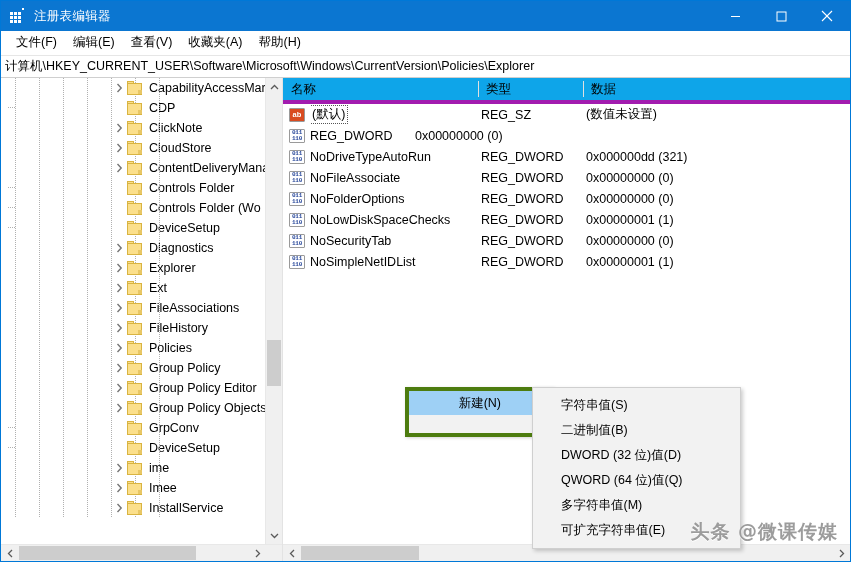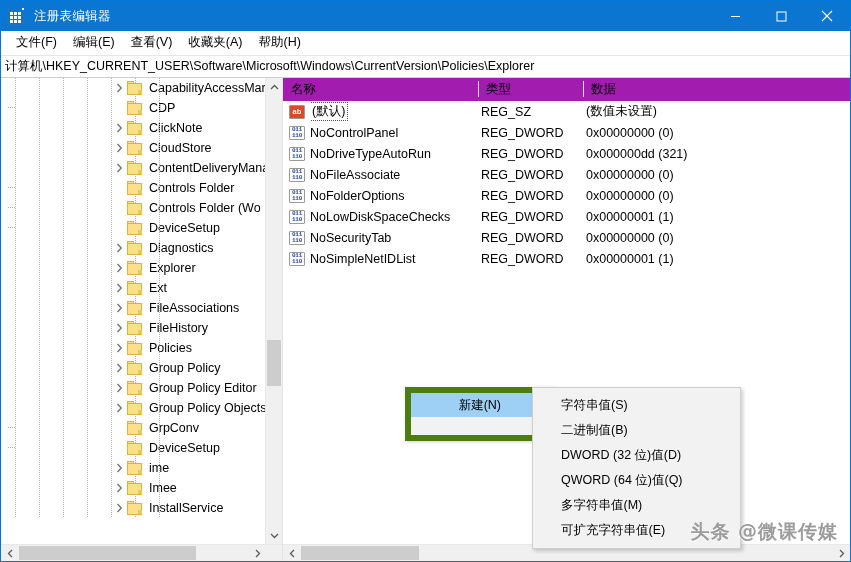--- a/index.html
+++ b/index.html
@@ -258,22 +258,22 @@
   #listpane {
     flex: 1;
     display: flex;
     flex-direction: column;
     background: #ffffff;
     position: relative;
     min-width: 0;
   }
   #list-header {
     height: 22px;
-    background: #a21caf;
-    border-bottom: 1px solid #a21caf;
+    background: #0ea5e9;
+    border-bottom: 4px solid #a21caf;
     display: flex;
     align-items: center;
     flex: none;
     position: relative;
   }
   .col-h {
     font-size: 12.5px;
     color: #000;
     line-height: 22px;
     box-sizing: border-box;
@@ -362,21 +362,21 @@
     color: #000;
   }
 
   
   #ctxmenu {
     position: absolute;
     left: 404px;
     top: 309px;
     width: 149px;
     background: #8b5cf6;
-    border: 6px solid #4d7c0f;
+    border: 4px solid #4d7c0f;
     box-sizing: border-box;
     z-index: 40;
     box-shadow: 1px 1px 3px rgba(0,0,0,.18);
   }
   #ctx-new {
     height: 24px;
     background: #9ed0f5;
     display: flex;
     align-items: center;
     padding: 0 6px 0 0;
@@ -1017,21 +1017,20 @@
                 <span class="tag">ab</span>
               </span>
               <span class="vname"><span class="sel-box">(默认)</span></span>
               <span class="vtype">REG_SZ</span>
               <span class="vdata">(数值未设置)</span>
             </div>
             <div class="val-row">
               <span class="vicon dw">
                 <span class="bits">011<br>110</span>
               </span>
-              <span class="vname">NoControlPanel</span>
               <span class="vtype">REG_DWORD</span>
               <span class="vdata">0x00000000 (0)</span>
             </div>
             <div class="val-row">
               <span class="vicon dw">
                 <span class="bits">011<br>110</span>
               </span>
               <span class="vname">NoDriveTypeAutoRun</span>
               <span class="vtype">REG_DWORD</span>
               <span class="vdata">0x000000dd (321)</span>

